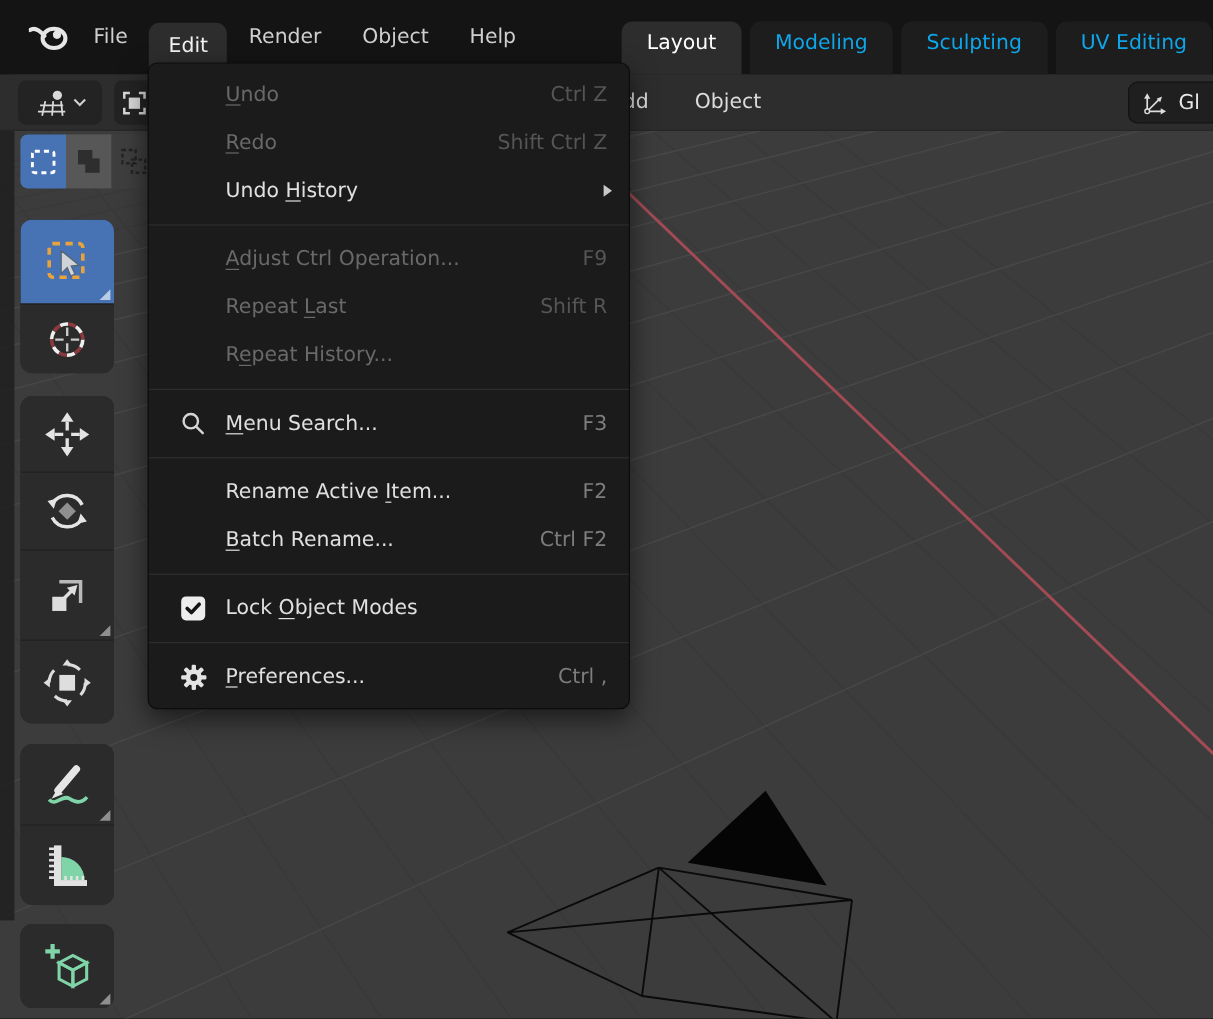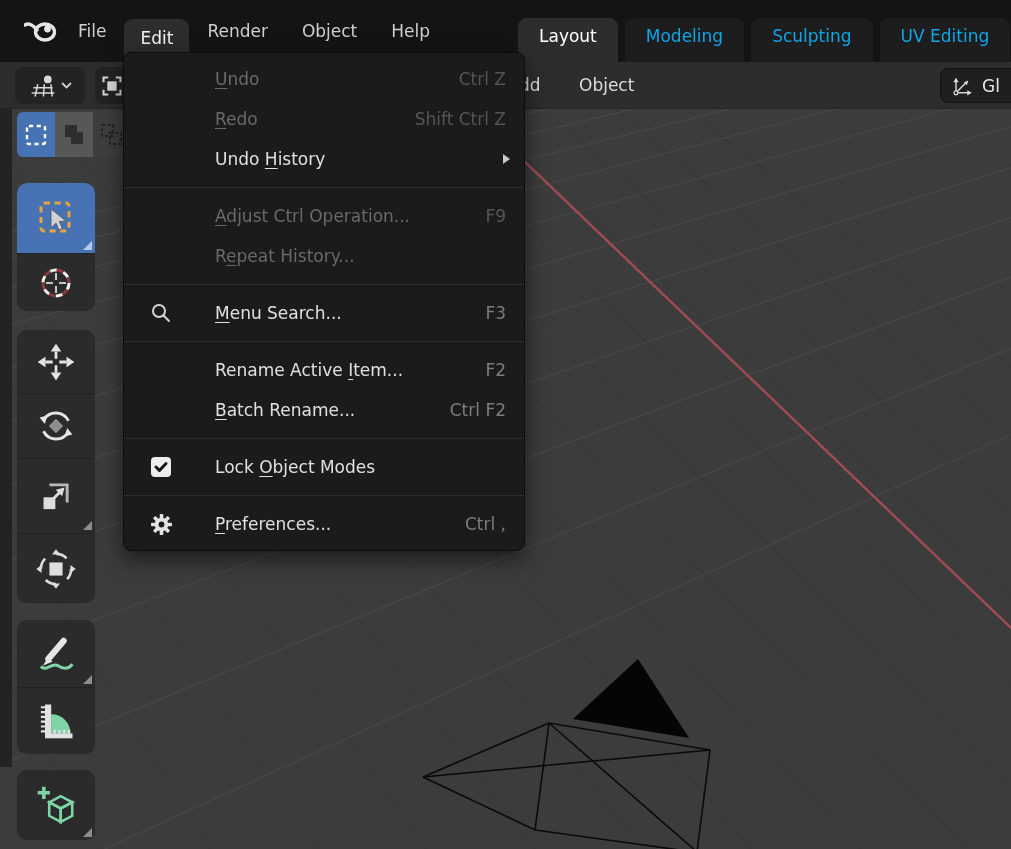--- a/index.html
+++ b/index.html
@@ -56,21 +56,21 @@
   .left-shade{position:absolute;left:0;top:62px;width:12px;height:705px;background:#1c1c1c;
               opacity:.78;z-index:5;}
 
   
   .dropdown{position:absolute;left:123px;top:52px;width:400px;z-index:50;background:#1b1b1b;
             border:1px solid #0c0c0c;border-radius:8px;padding:6px 0;
             box-shadow:0 8px 22px rgba(0,0,0,.55);}
   .menu-item{height:40px;display:flex;align-items:center;position:relative;padding:0 18px 0 64px;
              font-size:17px;color:#e0e0e0;}
   .menu-item .mi-icon{position:absolute;left:20px;width:34px;display:flex;justify-content:center;}
-  .menu-item .mi-label{flex:1;white-space:nowrap;margin-left:27px;}
+  .menu-item .mi-label{flex:1;white-space:nowrap;}
   .menu-item .acc{text-decoration:underline;text-underline-offset:3px;text-decoration-thickness:1px;}
   .menu-item .mi-shortcut{color:#7d7d7d;white-space:nowrap;}
   .menu-item.disabled{color:#696969;}
   .menu-item.disabled .mi-shortcut{color:#555555;text-align:center;}
   .mi-sub{position:absolute;right:14px;width:0;height:0;border-left:7px solid #c8c8c8;
           border-top:5px solid transparent;border-bottom:5px solid transparent;}
   .menu-sep{border-top:1px solid #2e2e2e;margin:8px 0;}
 </style>
 </head>
 <body>
@@ -361,20 +361,25 @@
         <span class="mi-sub"></span>
       </div>
       <div class="menu-sep"></div>
       <div class="menu-item disabled">
         <span class="mi-icon"></span>
         <span class="mi-label"><span></span><span class="acc">A</span><span>djust Ctrl Operation...</span></span>
         <span class="mi-shortcut">F9</span>
       </div>
       <div class="menu-item disabled">
         <span class="mi-icon"></span>
+        <span class="mi-label"><span>Repeat </span><span class="acc">L</span><span>ast</span></span>
+        <span class="mi-shortcut">Shift R</span>
+      </div>
+      <div class="menu-item disabled">
+        <span class="mi-icon"></span>
         <span class="mi-label"><span>R</span><span class="acc">e</span><span>peat History...</span></span>
       </div>
       <div class="menu-sep"></div>
       <div class="menu-item">
         <span class="mi-icon">
           <svg width="22" height="22" viewBox="0 0 22 22">
             <circle cx="9" cy="9" r="6" fill="none" stroke="#d5d5d5" stroke-width="2"></circle>
             <line x1="13.5" y1="13.5" x2="19" y2="19" stroke="#d5d5d5" stroke-width="2" stroke-linecap="round"></line>
           </svg>
         </span>

